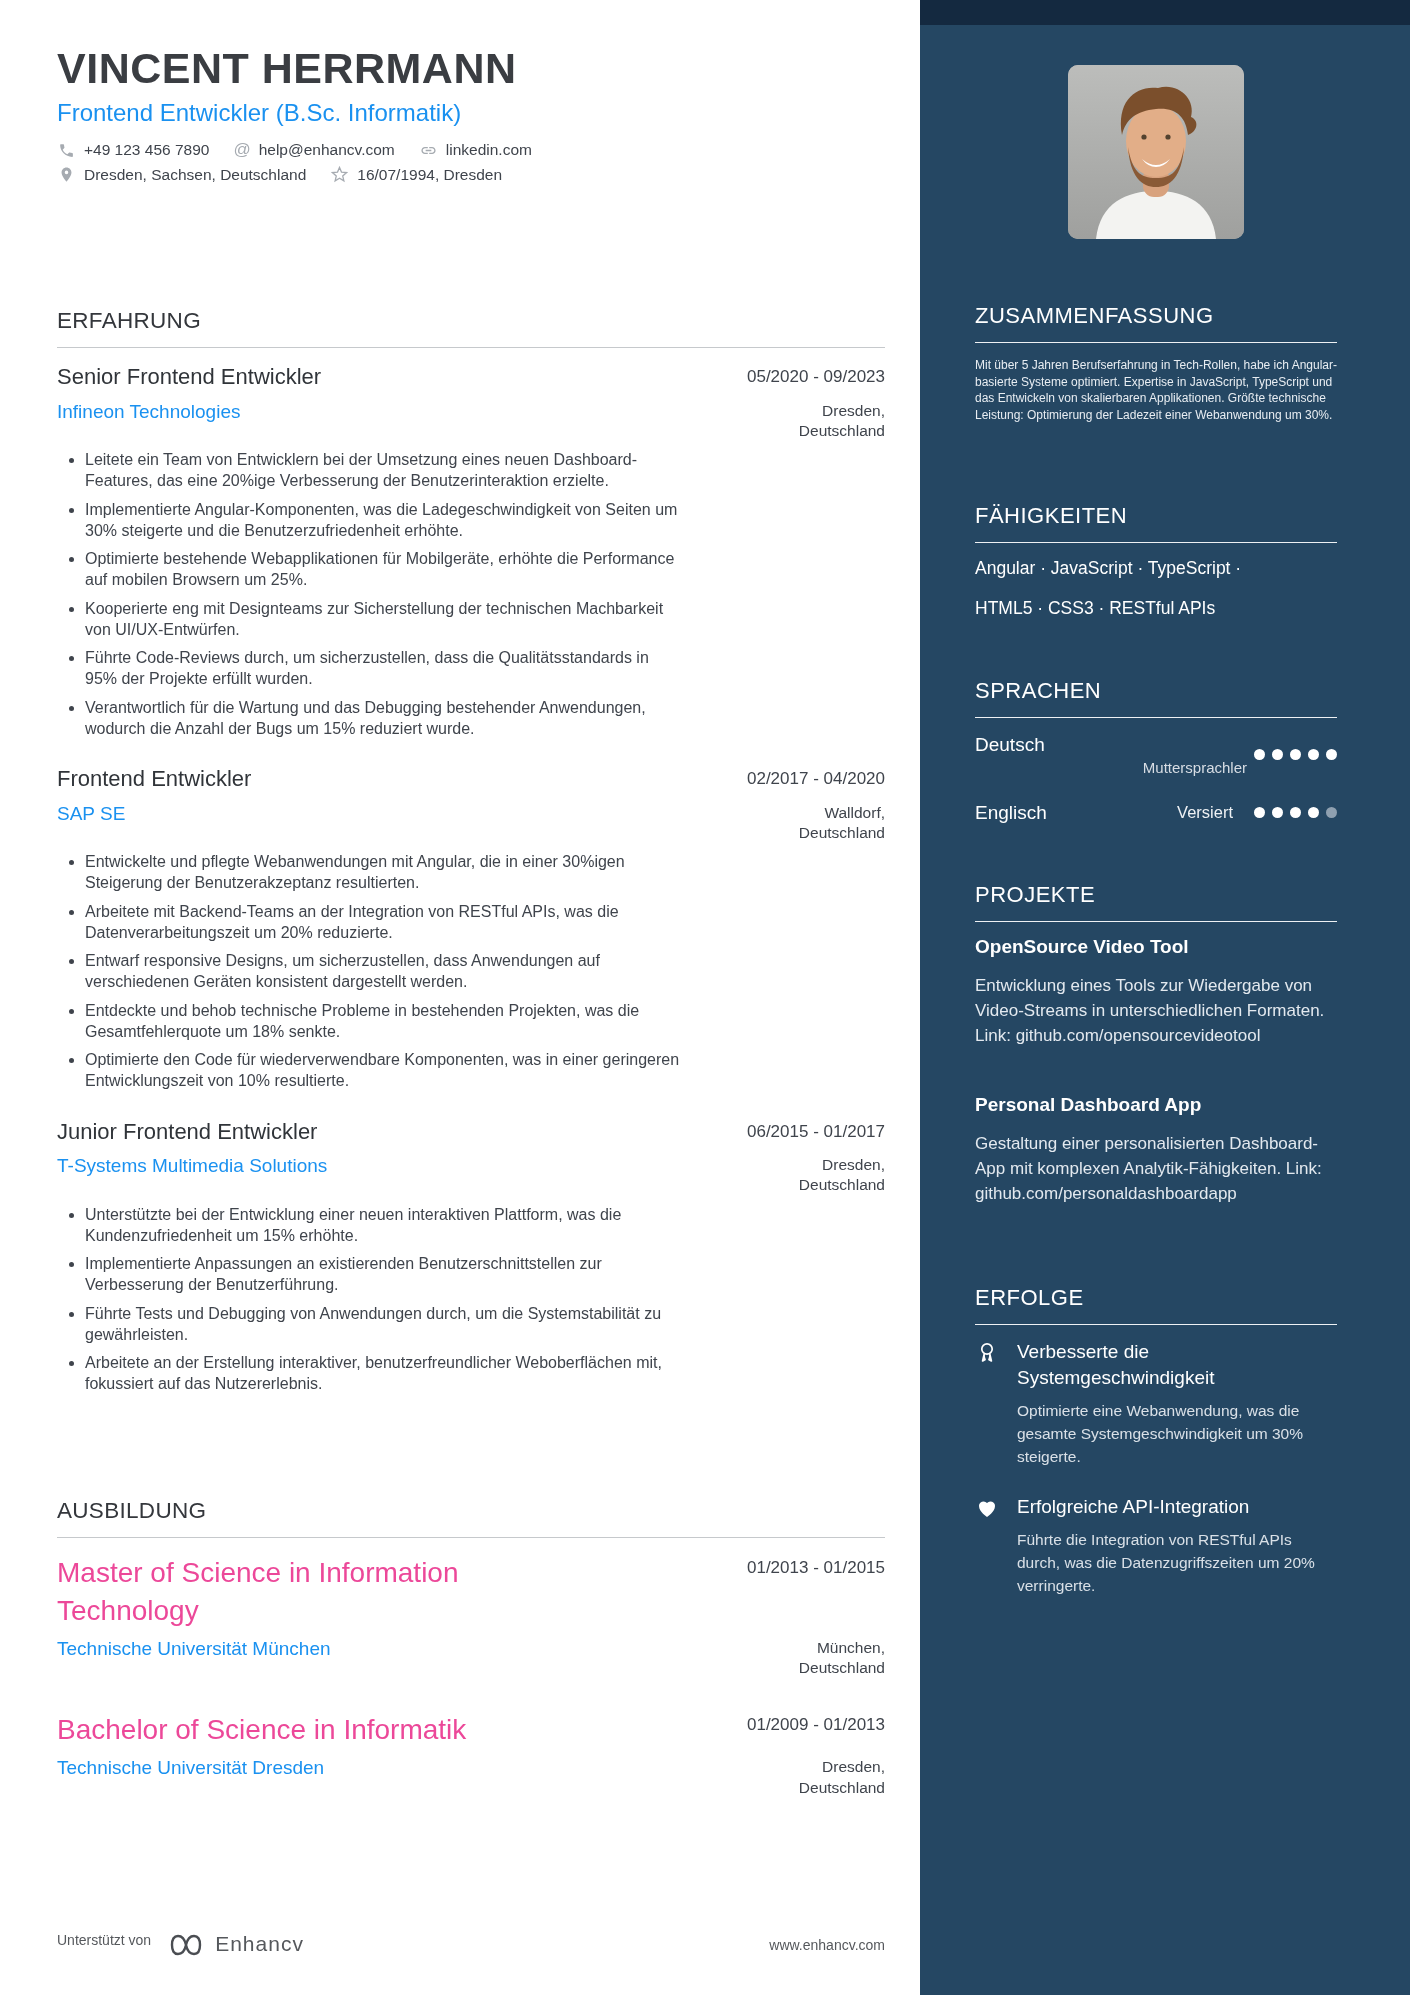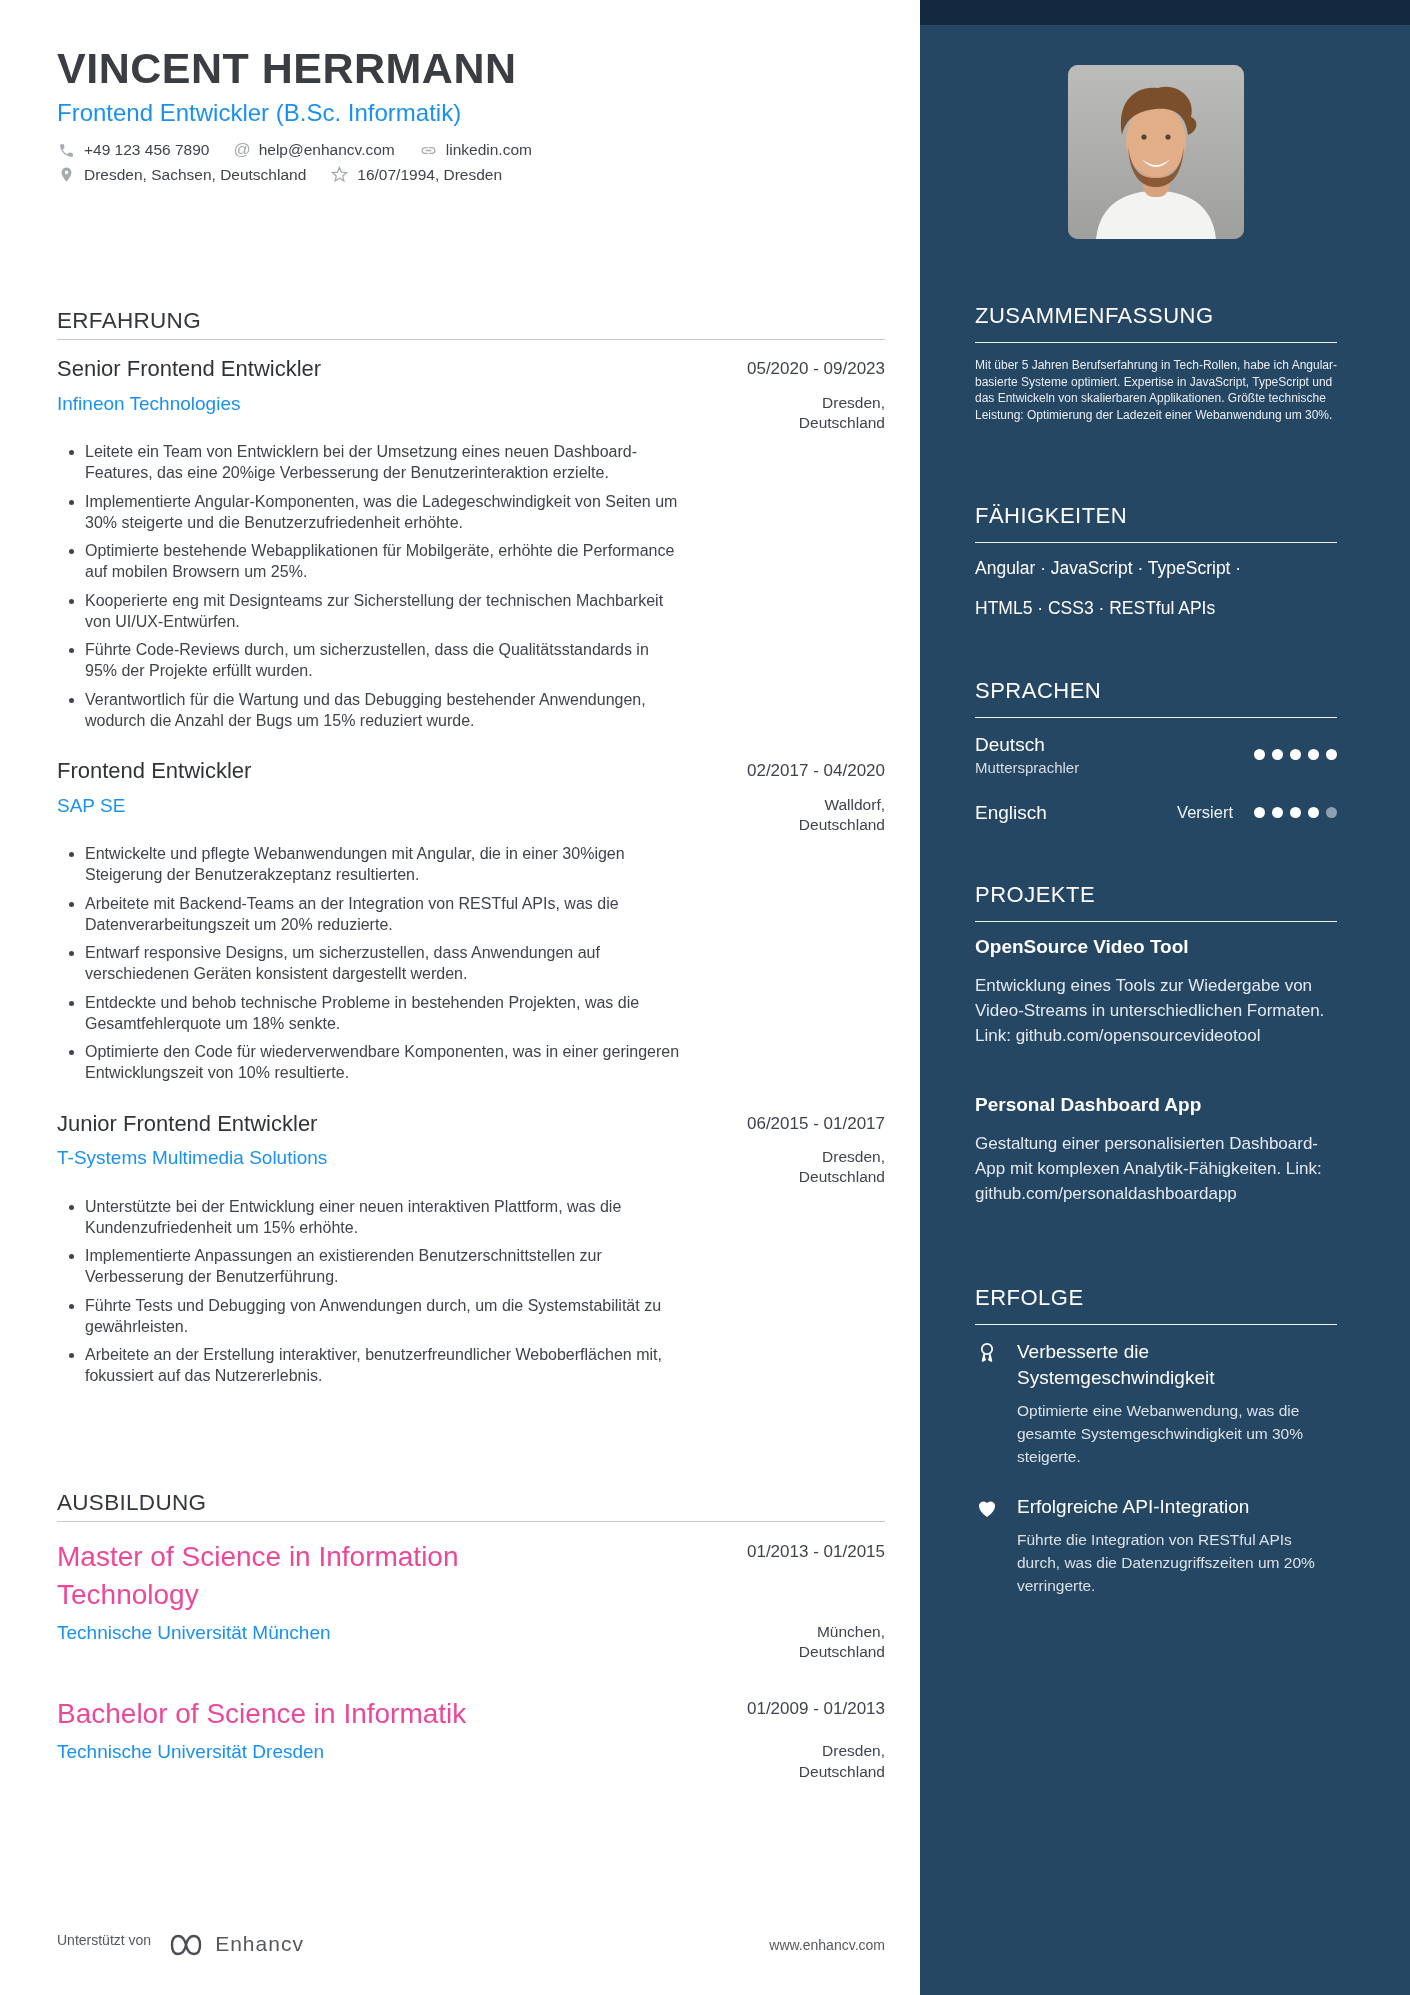--- a/index.html
+++ b/index.html
@@ -9,21 +9,21 @@
   
   .main{position:absolute;left:0;top:0;width:920px;box-sizing:border-box;padding:46px 35px 0 57px;color:#3f444c;}
   .name{font-size:43px;font-weight:bold;color:#3a3d42;letter-spacing:0.5px;line-height:1.05;}
   .job-headline{margin-top:8px;font-size:24px;color:#1a91f0;}
   .contact{margin-top:13px;font-size:15.5px;color:#3f444c;}
   .contact-row{display:flex;align-items:center;margin-top:5px;}
   .contact-item{display:flex;align-items:center;margin-right:24px;}
   .cicon{display:inline-flex;width:19px;height:19px;margin-right:8px;color:#a6abb1;align-items:center;justify-content:center;}
   .cicon svg{width:17px;height:17px;fill:#a6abb1;}
   .at-glyph{font-size:17px;color:#a6abb1;margin-right:8px;}
-  .sec-head{margin-top:124px;font-size:22.5px;color:#34373c;padding-bottom:5px;border-bottom:1px solid #c6c9cc;letter-spacing:0.3px;}
+  .sec-head{margin-top:124px;font-size:22.5px;color:#34373c;padding-bottom:13px;border-bottom:1px solid #c6c9cc;letter-spacing:0.3px;}
   .sec-head.edu{margin-top:103px;}
   .job{margin-top:15px;}
   .job + .job{margin-top:26px;}
   .job-head{display:flex;justify-content:space-between;align-items:flex-start;}
   .job-title{font-size:22px;color:#303439;line-height:1.3;}
   .degree{font-size:28px;color:#ec4899;line-height:1.35;max-width:430px;}
   .job-dates{font-size:17px;color:#3f444c;padding-top:4px;white-space:nowrap;}
   .job-sub{display:flex;justify-content:space-between;align-items:flex-start;margin-top:9px;}
   .company{font-size:19px;color:#1a91f0;cursor:pointer;}
   .job-loc{font-size:15.5px;color:#3f444c;text-align:right;line-height:1.3;max-width:122px;}
@@ -48,21 +48,21 @@
   .mt-skills{margin-top:80px;}
   .mt-lang{margin-top:50px;}
   .mt-proj{margin-top:57px;}
   .mt-achv{margin-top:79px;}
   .summary-text{margin-top:14px;font-size:12px;line-height:1.38;color:#e8edf2;}
   .skills-lines{margin-top:6px;font-size:17.5px;line-height:2.25;color:#ffffff;}
   .lang-row{display:flex;align-items:center;margin-top:14px;}
   .lang-row.second{margin-top:22px;}
   .lang-main{flex:1;}
   .lang-name{font-size:19px;color:#ffffff;line-height:1.35;}
-  .lang-level-below{font-size:15px;color:#d7dde4;line-height:1.35;}
+  .lang-level-below{font-size:15px;color:#d7dde4;line-height:1.35;text-align:right;}
   .lang-level-inline{font-size:16.5px;color:#eef1f4;margin-right:14px;}
   .dots{display:flex;align-items:center;}
   .dot{width:11px;height:11px;border-radius:50%;background:#ffffff;display:inline-block;margin-left:7px;}
   .dot.dim{background:#8fa0b0;}
   .proj-name{margin-top:14px;font-size:19px;font-weight:bold;color:#ffffff;}
   .proj-name.second{margin-top:46px;}
   .proj-desc{margin-top:16px;font-size:17px;line-height:1.45;color:#e3e9ef;}
   .achv-item{display:flex;margin-top:14px;}
   .achv-item.second{margin-top:26px;}
   .achv-icon{width:42px;flex:0 0 42px;padding-top:2px;}

